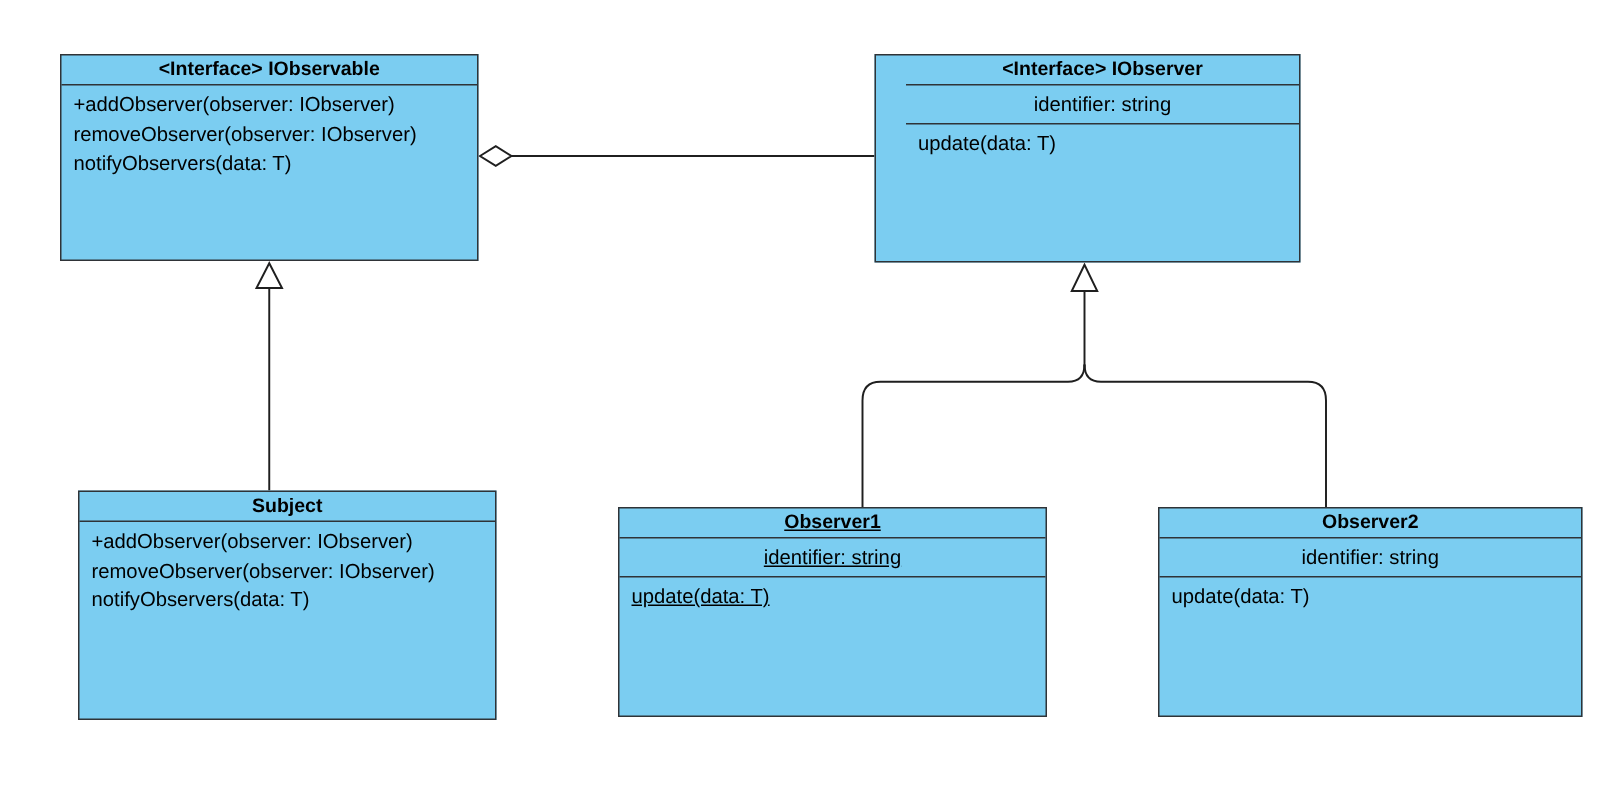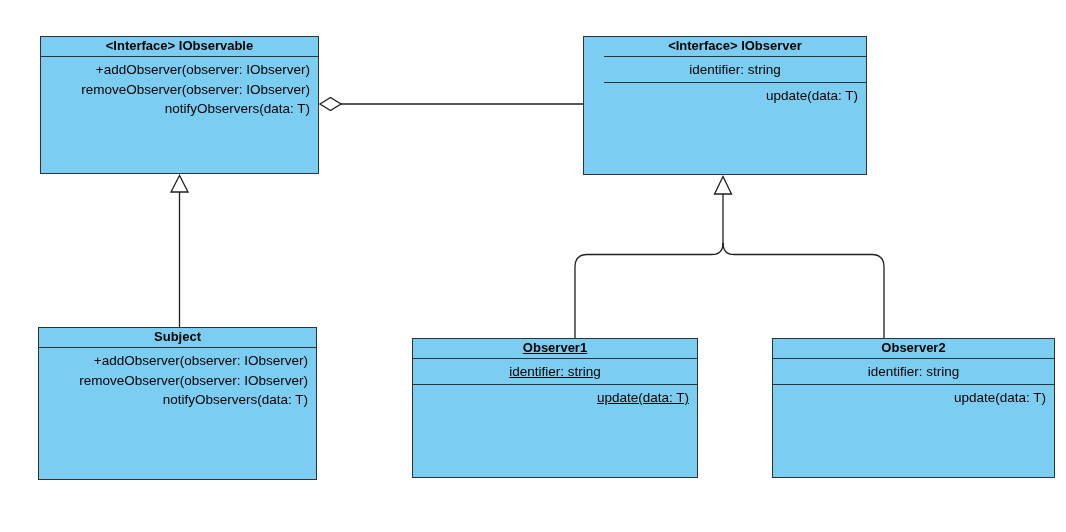--- a/index.html
+++ b/index.html
@@ -49,21 +49,20 @@
     white-space: nowrap;
     overflow: hidden;
     text-align: center;
   }
   .uml-methods {
     padding: 3px 8px 0 8px;
     font-size: 13.5px;
     line-height: 19.6px;
     white-space: nowrap;
     overflow: hidden;
-    text-align: right;
   }
   .conn-stroke {
     stroke: var(--line-color, #1f1f1f);
     stroke-width: 1.3;
     fill: none;
   }
   .conn-marker {
     stroke: var(--line-color, #1f1f1f);
     stroke-width: 1.3;
     fill: #ffffff;
@@ -108,21 +107,21 @@
   <div class="uml-class" style="left:583px; top:36px; width:284px; height:139px;padding-left:20px;">
     <div class="uml-title">&lt;Interface&gt; IObserver</div>
     <div class="uml-attrs">
       <div>identifier: string</div>
     </div>
     <div class="uml-methods">
       <div>update(data: T)</div>
     </div>
   </div>
 
-  <div class="uml-class" style="left:38px; top:327px; width:279px; height:153px;">
+  <div class="uml-class" style="left:52px; top:327px; width:279px; height:153px;">
     <div class="uml-title">Subject</div>
     <div class="uml-methods">
       <div>+addObserver(observer: IObserver)</div>
       <div>removeObserver(observer: IObserver)</div>
       <div>notifyObservers(data: T)</div>
     </div>
   </div>
 
   <div class="uml-class" style="left:412px; top:338px; width:286px; height:140px;text-decoration:underline;">
     <div class="uml-title">Observer1</div>

